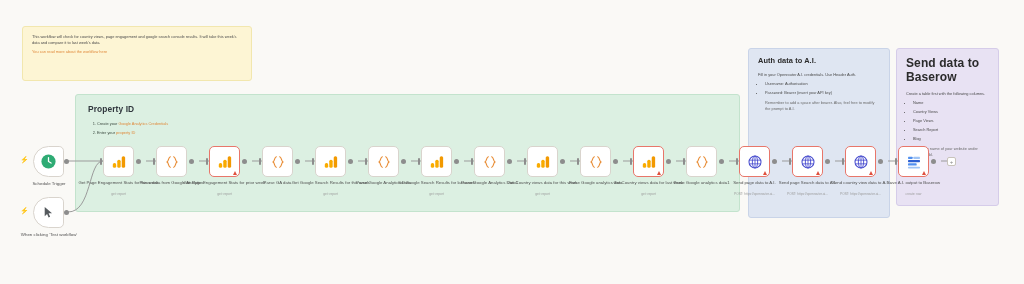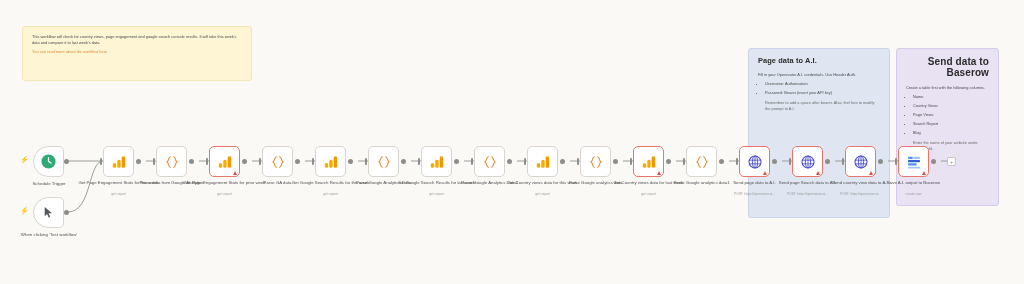--- a/index.html
+++ b/index.html
@@ -63,21 +63,21 @@
     left: 748px; top: 48px; width: 142px; height: 170px;
     background: #dfe6f2;
     border: 1px solid #c9d4e8;
   }
   .note-blue h3 { font-size: 7.4px; }
   .note-purple {
     left: 896px; top: 48px; width: 103px; height: 158px;
     background: #e8e2f3;
     border: 1px solid #d5cce9;
   }
-  .note-purple h3 { font-size: 10px; text-align: right; }
+  .note-purple h3 { font-size: 12px; }
 
   
   #wires { position: absolute; left:0; top:0; width:1024px; height:284px; pointer-events:none; }
 
   
   .node {
     position: absolute;
     width: 31px; height: 31px;
     background: #ffffff;
     border: 1px solid #d9d4cd;
@@ -148,23 +148,30 @@
 </head>
 <body>
 
 <div id="canvas">
 
   <div class="sticky note-yellow">
     <p>This workflow will check for country views, page engagement and google search console results. It will take this week's data and compare it to last week's data.</p>
     <p class="link">You can read more about the workflow here</p>
   </div>
 
+  <div class="sticky note-green">
+    <h3>Property ID</h3>
+    <ol>
+      <li><span>Create your </span><span class="link">Google Analytics Credentials</span></li>
+      <li><span>Enter your </span><span class="link">property ID</span></li>
+    </ol>
+  </div>
 
   <div class="sticky note-blue">
-    <h3>Page data to A.I.</h3>
+    <h3>Auth data to A.I.</h3>
     <p>Fill in your Openrouter A.I. credentials. Use Header Auth.</p>
     <ul>
       <li>Username: Authorisation</li>
       <li>Password: Bearer (insert your API key)</li>
     </ul>
     <p class="muted" style="padding-left:7px">Remember to add a space after bearer. Also, feel free to modify the prompt to A.I.</p>
   </div>
 
   <div class="sticky note-purple">
     <h3>Send data to Baserow</h3>

